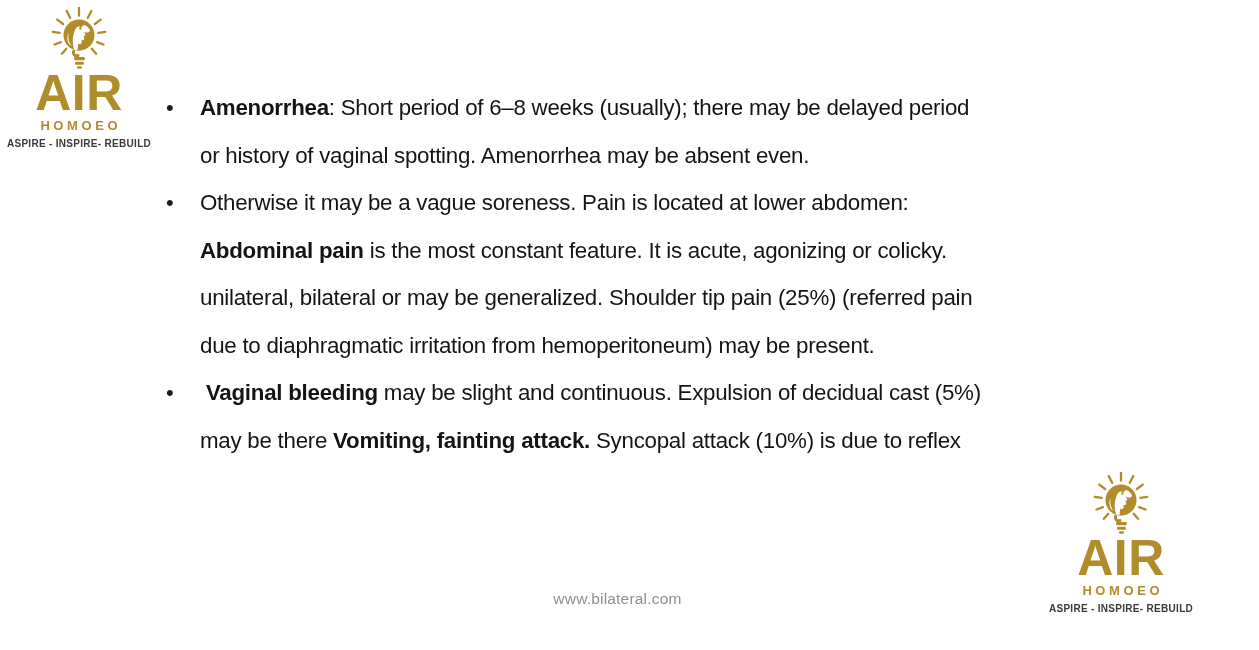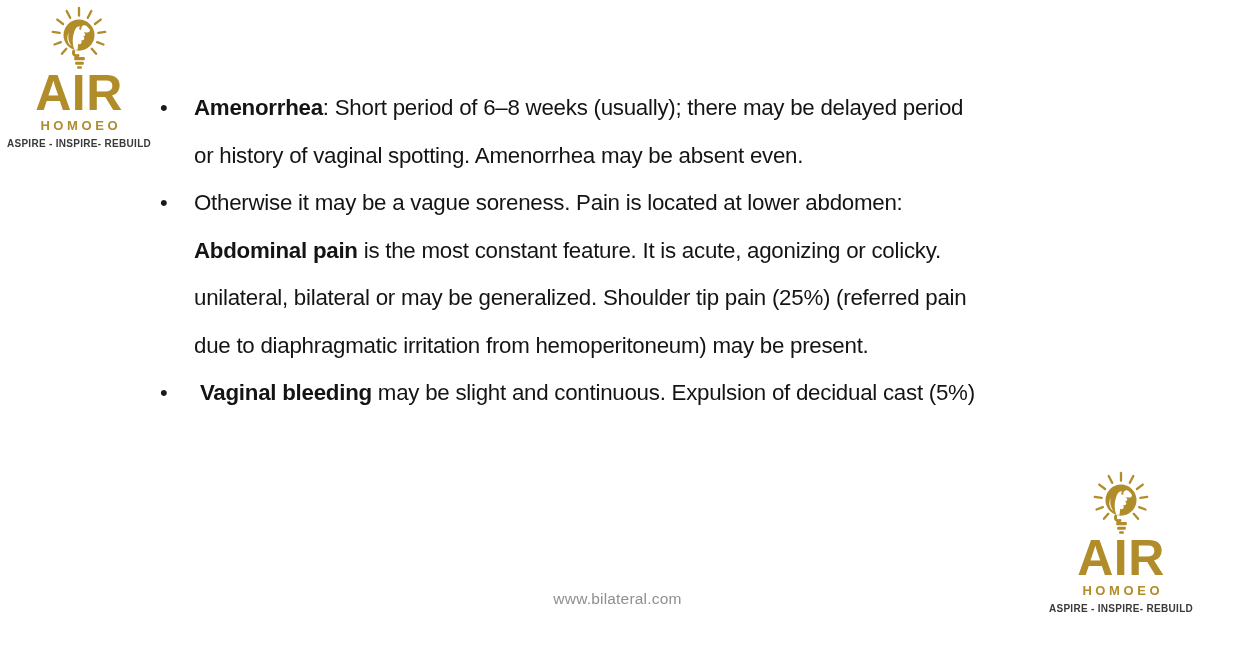--- a/index.html
+++ b/index.html
@@ -8,21 +8,21 @@
     background: #ffffff;
     font-family: "Liberation Sans", sans-serif;
     position: relative;
     overflow: hidden;
     color: #1a1a1a;
   }
 
   
   .bullets {
     position: absolute;
-    left: 194px;
+    left: 200px;
     top: 84px;
     list-style: none;
   }
   .bullets li { position: relative; }
   .bullets li::before {
     content: "\2022";
     position: absolute;
     left: -34px;
     top: 0;
     font-size: 22px;
@@ -123,20 +123,21 @@
       <div class="line"><span>or history of vaginal spotting. Amenorrhea may be absent even.</span></div>
     </li>
     <li>
       <div class="line"><span>Otherwise it may be a vague soreness. Pain is located at lower abdomen:</span></div>
       <div class="line"><span class="b">Abdominal pain</span><span> is the most constant feature. It is acute, agonizing or colicky.</span></div>
       <div class="line"><span>unilateral, bilateral or may be generalized. Shoulder tip pain (25%) (referred pain</span></div>
       <div class="line"><span>due to diaphragmatic irritation from hemoperitoneum) may be present.</span></div>
     </li>
     <li>
       <div class="line"><span> </span><span class="b">Vaginal bleeding</span><span> may be slight and continuous. Expulsion of decidual cast (5%)</span></div>
+      <div class="line"><span>may be there </span><span class="b">Vomiting, fainting attack.</span><span> Syncopal attack (10%) is due to reflex</span></div>
     </li>
   </ul>
 
 <div class="logo logo-bottom-right">
   <span>
     <svg viewBox="0 0 64 68" xmlns="http://www.w3.org/2000/svg">
       <g stroke="#B18C2B" stroke-width="2.4" stroke-linecap="round">
         <line x1="32" y1="10" x2="32" y2="2"></line>
         <line x1="41.1" y1="12.2" x2="44.7" y2="5.1"></line>
         <line x1="22.9" y1="12.2" x2="19.3" y2="5.1"></line>

